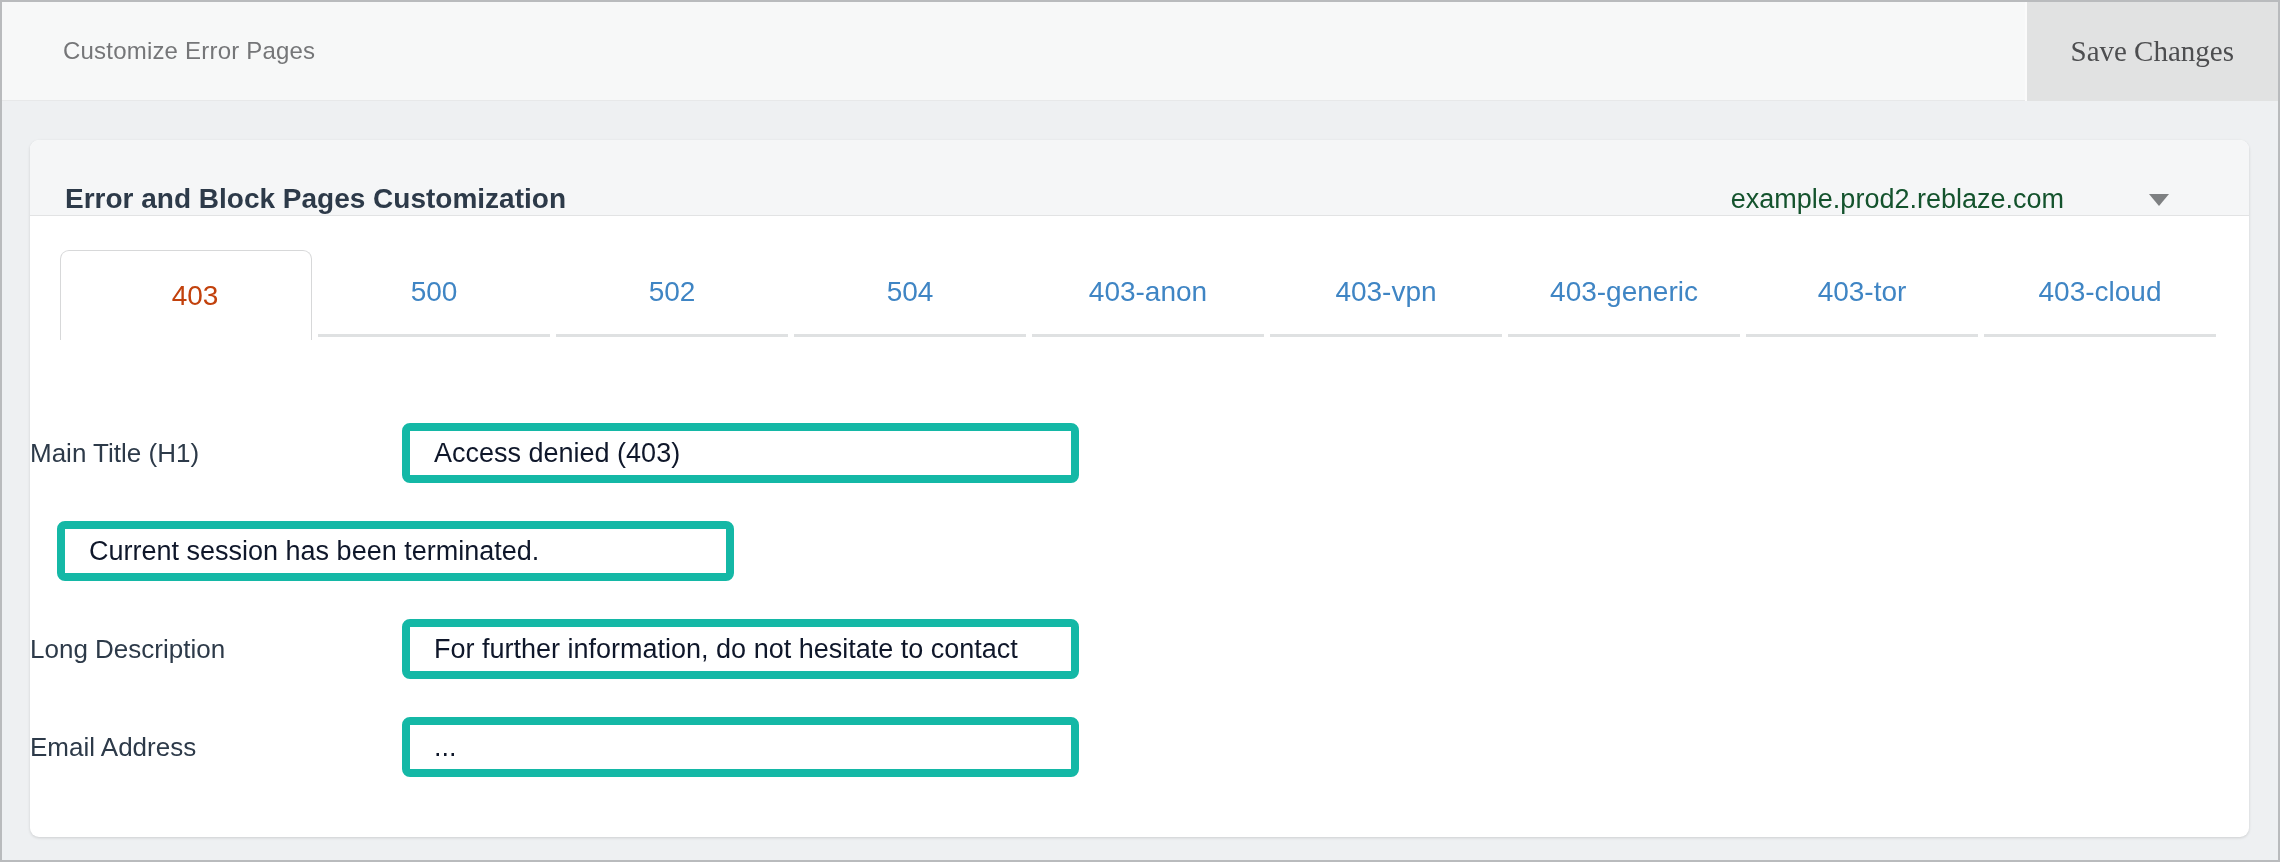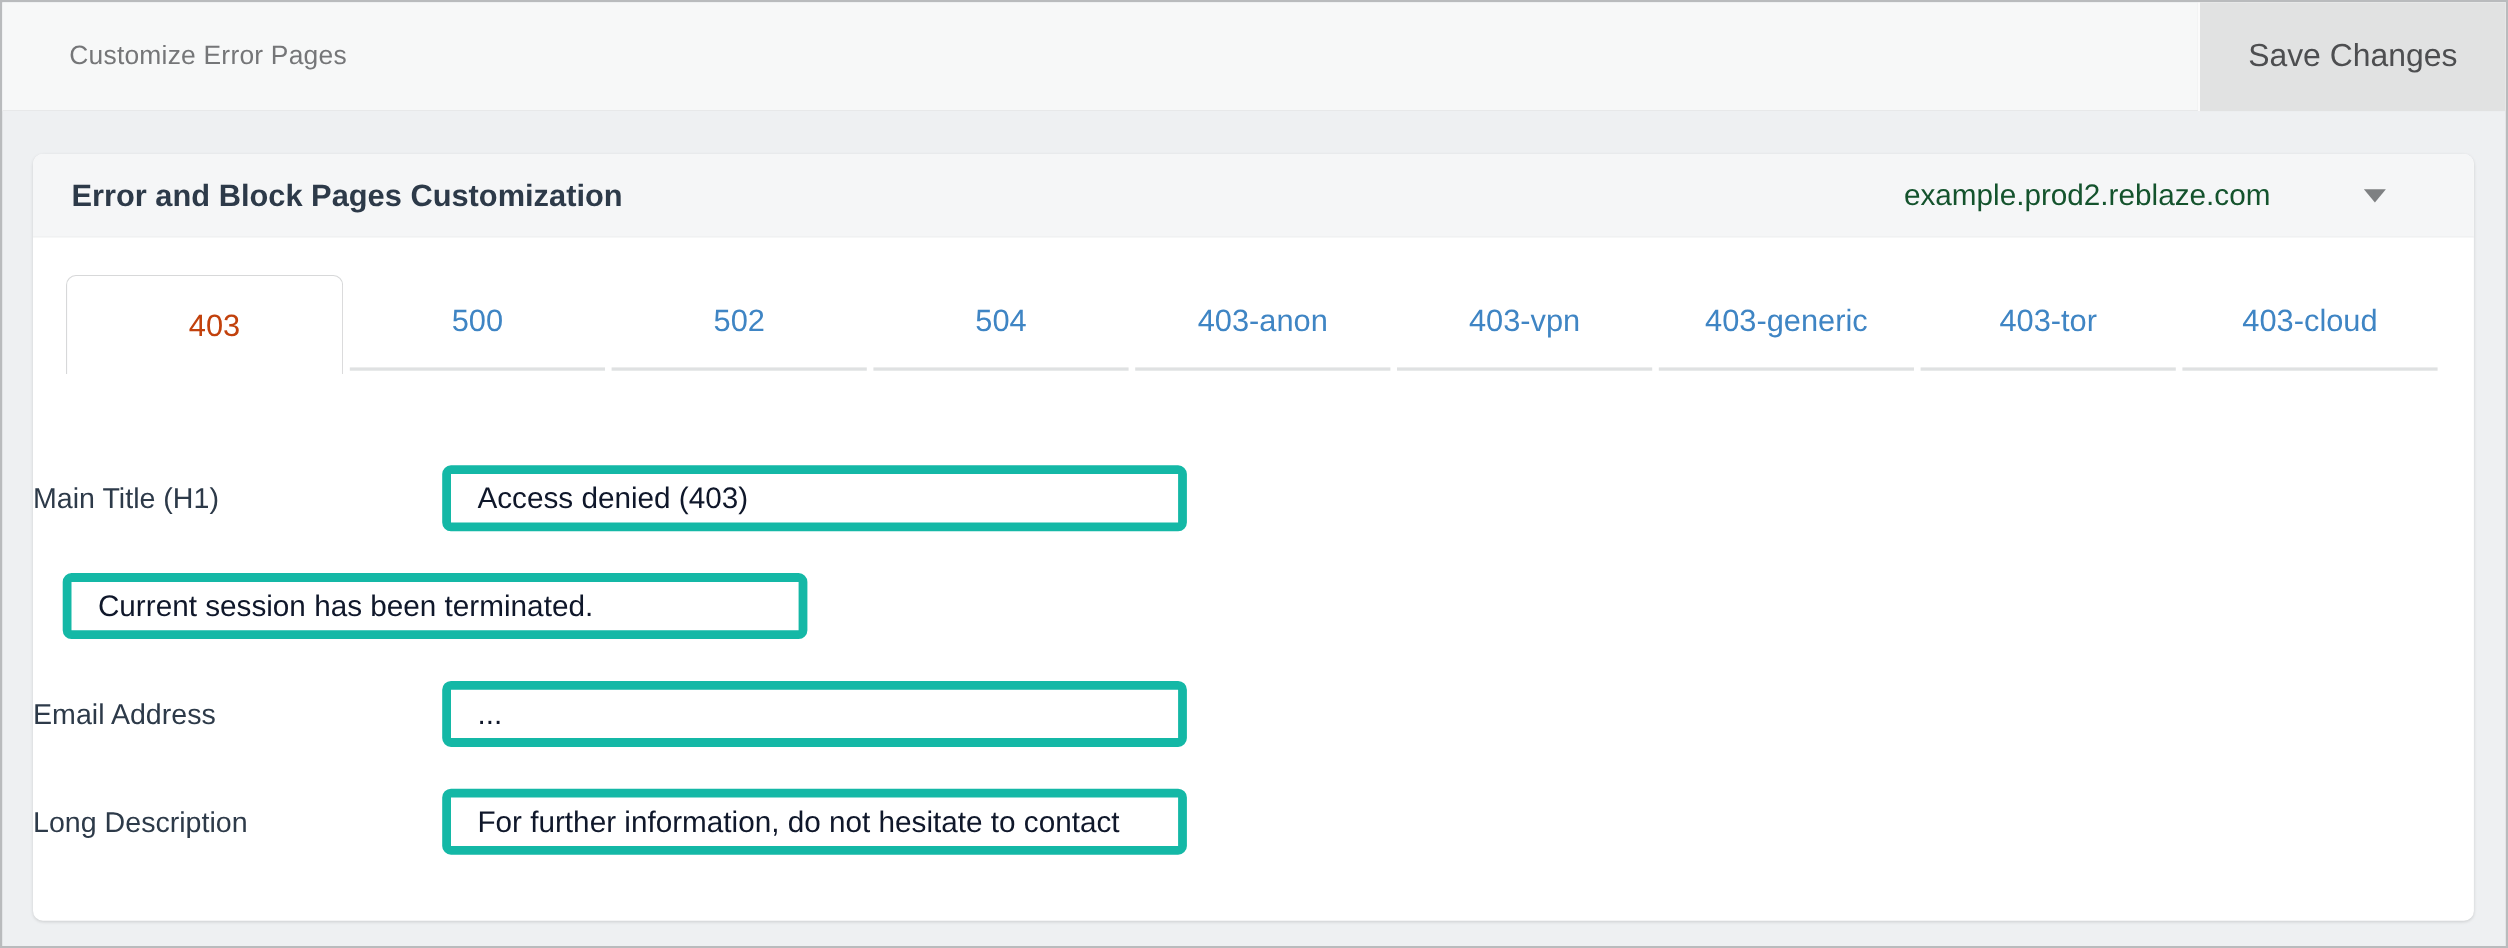--- a/index.html
+++ b/index.html
@@ -32,42 +32,42 @@
     letter-spacing: 0.2px;
   }
   .save-button {
     margin-left: auto;
     height: 99px;
     min-width: 235px;
     padding: 0 44px;
     background: #e1e2e2;
     border: none;
     border-left: 2px solid #fbfbfb;
-    font-family: Liberation Sans, sans-serif;
+    font-family: Liberation Serif, serif;
     font-size: 29px;
     color: #4d4e50;
     display: flex; align-items: center; justify-content: center;
     cursor: pointer;
   }
 
   
   .panel {
     position: absolute;
     left: 28px; top: 138px;
     width: 2219px; height: 697px;
     background: #ffffff;
     border-radius: 9px;
     box-shadow: 0 1px 3px rgba(0,0,0,0.14);
   }
   .panel-header {
     height: 76px;
     background: #f5f6f7;
     border-bottom: 1px solid #e2e3e4;
     border-radius: 9px 9px 0 0;
-    display: flex; align-items: center;
+    display: flex; align-items: flex-end;
     padding: 0 0 0 35px;
   }
   .panel-title {
     font-size: 28px;
     font-weight: 700;
     color: #2d3a49;
   }
   .domain-selector {
     margin-left: auto;
     display: flex; align-items: center;
@@ -182,24 +182,24 @@
     <div class="form-area">
       <div id="form-fields">
           <div class="form-row">
             <label class="field-label">Main Title (H1)</label>
             <input type="text" class="field-input" value="Access denied (403)" style="">
           </div>
           <div class="form-row">
             <input type="text" class="field-input" value="Current session has been terminated." style="">
           </div>
           <div class="form-row">
+            <label class="field-label">Long Description</label>
+            <input type="text" class="field-input" value="For further information, do not hesitate to contact" style="">
+          </div>
+          <div class="form-row">
             <label class="field-label">Email Address</label>
             <input type="text" class="field-input" value="..." style="">
           </div>
-          <div class="form-row">
-            <label class="field-label">Long Description</label>
-            <input type="text" class="field-input" value="For further information, do not hesitate to contact" style="">
-          </div>
         </div>
     </div>
 
   </div>
 </div>
 
 </body></html>

